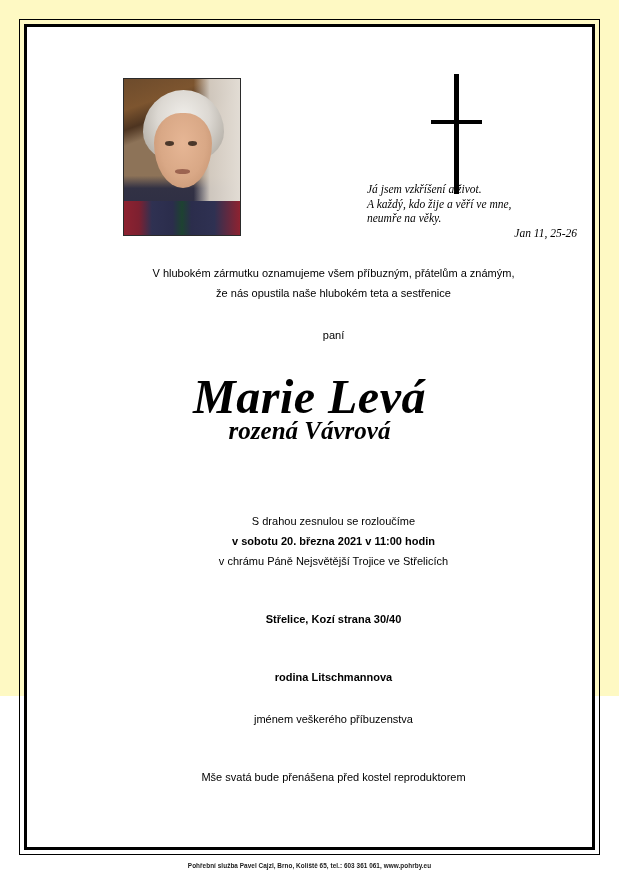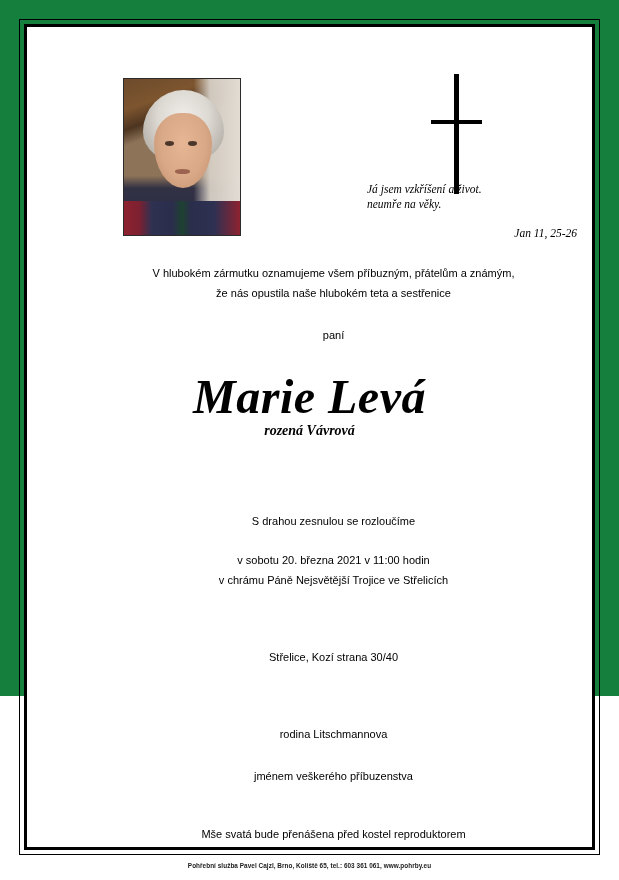--- a/index.html
+++ b/index.html
@@ -13,21 +13,21 @@
     font-family: "Liberation Sans", sans-serif;
     color: #000000;
     -webkit-font-smoothing: antialiased;
   }
 
   
   .page {
     position: relative;
     width: 619px;
     height: 696px;
-    background: #15803d;
+    background: #fef9c3;
     box-sizing: border-box;
   }
 
   .frame-outer {
     position: absolute;
     left: 19px;
     top: 19px;
     width: 581px;
     height: 836px;
     border: 1px solid #000000;
@@ -188,39 +188,39 @@
     text-align: center;
   }
 
   .line {
     font-size: 11px;
     line-height: 20px;
     color: #000000;
     white-space: nowrap;
     padding-left: 48px;
   }
-  .line.bold { font-weight: normal; margin-top: 19px; }
+  .line.bold { font-weight: bold; }
   .spacer-md { height: 22px; }
   .spacer-lg { height: 30px; }
   .spacer-xl { height: 38px; }
 
   .name-main {
     font-family: "Liberation Serif", serif;
     font-weight: bold;
     font-style: italic;
     font-size: 48px;
     line-height: 44px;
     letter-spacing: 0.5px;
     color: #000000;
   }
   .name-born {
     font-family: "Liberation Serif", serif;
     font-weight: bold;
     font-style: italic;
-    font-size: 14px;
+    font-size: 25px;
     line-height: 24px;
     color: #000000;
   }
 
   
   .footer {
     position: absolute;
     left: 0;
     top: 862px;
     width: 619px;
@@ -254,20 +254,21 @@
             </div>
           </div>
 
           <svg class="cross" width="70" height="125" viewBox="0 0 70 125">
             <rect x="32" y="2" width="5" height="120" fill="#000000"></rect>
             <rect x="9" y="48" width="51" height="4" fill="#000000"></rect>
           </svg>
 
           <div class="verse">
             <div>Já jsem vzkříšení a život.</div>
+            <div>A každý, kdo žije a věří ve mne,</div>
             <div>neumře na věky.</div>
           </div>
 
           <div class="verse-ref">Jan 11, 25-26</div>
         </div>
 
         <div class="body-text">
 
           <div class="line">V hlubokém zármutku oznamujeme všem příbuzným, přátelům a známým,</div>
           <div class="line">že nás opustila naše hlubokém teta a sestřenice</div>

